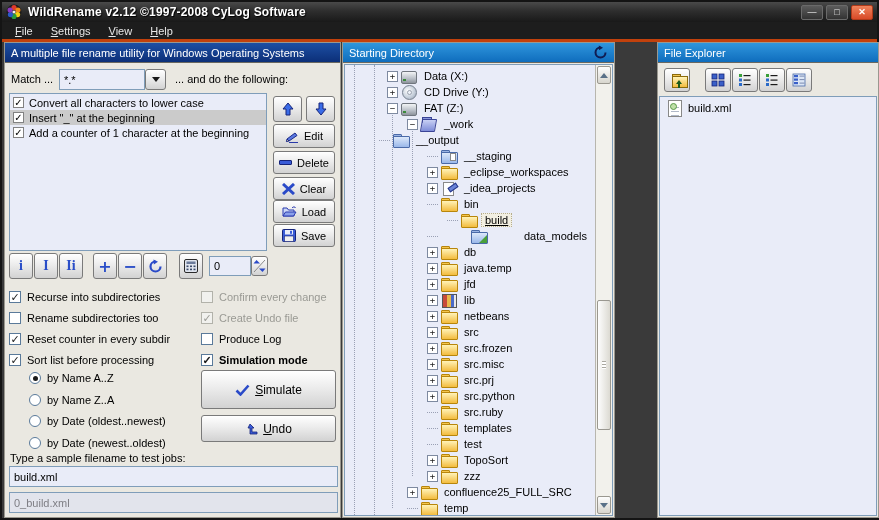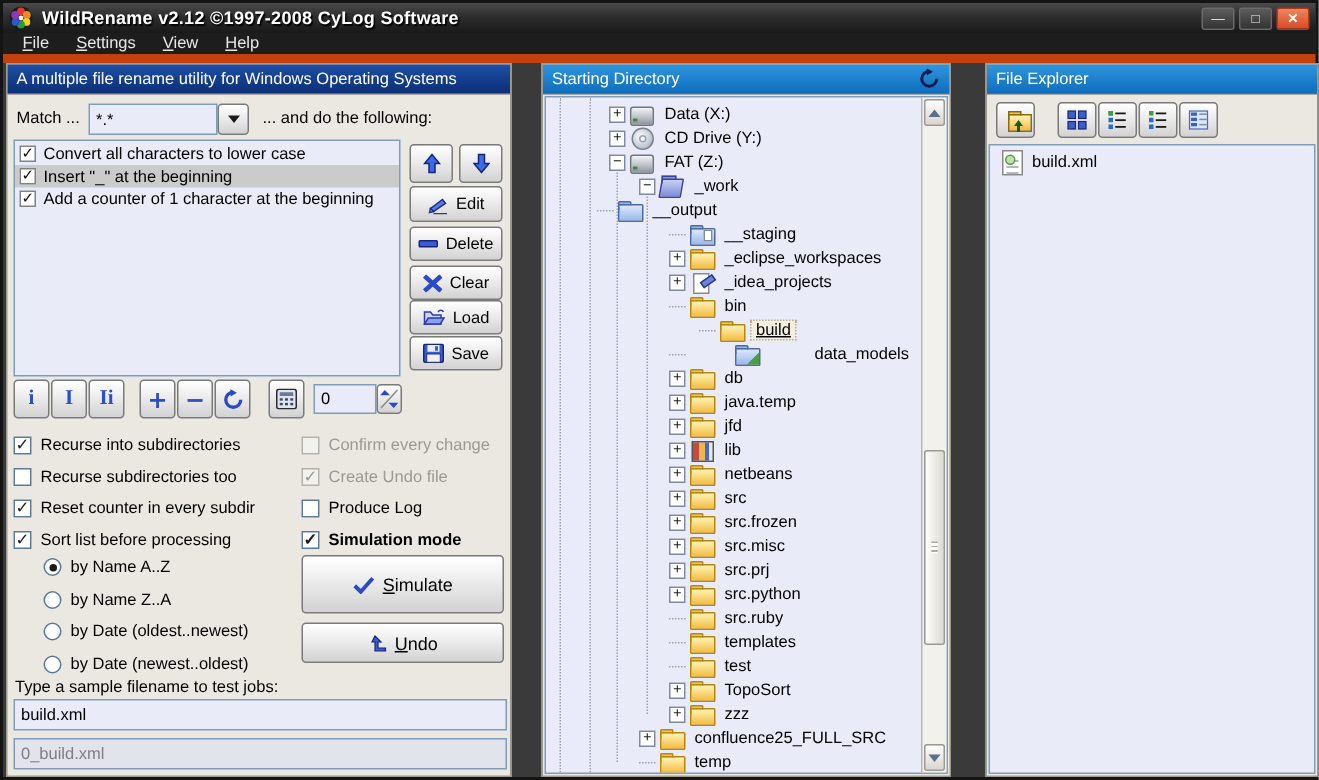--- a/index.html
+++ b/index.html
@@ -15,32 +15,32 @@
   .title-text { color:#fff; font-weight:bold; font-size:12px; letter-spacing:.2px;
     text-shadow:1px 1px 1px #000; flex:1; white-space:nowrap; }
   .win-controls { display:flex; gap:3px; }
   .win-btn { width:22px; height:15px; border:1px solid #6a6a6a; border-radius:2px;
     background:linear-gradient(180deg,#5c5c5c,#333); color:#eee; font-size:9px;
     display:flex; align-items:center; justify-content:center; line-height:1; cursor:default; }
   .win-btn.close { background:linear-gradient(180deg,#f0845c,#d84a28); border-color:#b03a1a; color:#fff; font-weight:bold; }
 
   
   .menubar { position:absolute; left:0; top:20px; right:0; height:20px; background:#1d1d1d;
-    display:flex; align-items:center; padding-left:4px; border-bottom:6px solid #c2410c; }
+    display:flex; align-items:center; padding-left:4px; border-bottom:3px solid #c2410c; }
   .menu-item { color:#e8e8e8; padding:2px 9px; }
   .menu-item u { text-underline-offset:1px; }
 
   
   .panel { position:absolute; top:40px; height:476px; background:#eae8e1; border:1px solid #9a988f; }
   .panel-hdr { height:20px; color:#fff; display:flex; align-items:center; padding:0 6px;
     border-bottom:1px solid #6a6860; }
   .hdr-navy { background:linear-gradient(180deg,#1d4fa4,#0c2f78); }
   .hdr-blue { background:linear-gradient(180deg,#2f96dd,#0f6dbd); }
   .left-panel  { left:2px;  width:337px; }
-  .tree-panel  { left:359px; width:273px; }
+  .tree-panel  { left:340px; width:273px; }
   .expl-panel  { left:655px; width:222px; }
 
   
   .xp-btn { background:linear-gradient(180deg,#ffffff 0%,#ececec 45%,#d2d2d2 100%);
     border:1px solid #7a7a7a; border-radius:3px; display:flex; align-items:center;
     justify-content:center; gap:5px; box-shadow:inset 0 1px 0 #fff; position:absolute; }
   .field { background:#e9ecf8; border:1px solid #7f9db9; position:absolute; padding:2px 4px;
     display:flex; align-items:center; overflow:hidden; white-space:nowrap; }
   .cb { width:12px; height:12px; background:#fff; border:1px solid #5a7a9a; display:inline-flex;
     align-items:center; justify-content:center; font-size:11px; line-height:10px; color:#1a1a1a; flex:0 0 12px; }
@@ -287,21 +287,21 @@
         </svg>
     </div>
 
     <div>
         <div class="opt-row" style="left: 4px; top: 247px;">
           <span class="cb">✓</span>
           <span>Recurse into subdirectories</span>
         </div>
         <div class="opt-row" style="left: 4px; top: 268px;">
           <span class="cb"></span>
-          <span>Recurse subdirectories too</span>
+          <span>Rename subdirectories too</span>
         </div>
         <div class="opt-row" style="left: 4px; top: 289px;">
           <span class="cb">✓</span>
           <span>Reset counter in every subdir</span>
         </div>
         <div class="opt-row" style="left: 4px; top: 310px;">
           <span class="cb">✓</span>
           <span>Sort list before processing</span>
         </div>
       </div>

